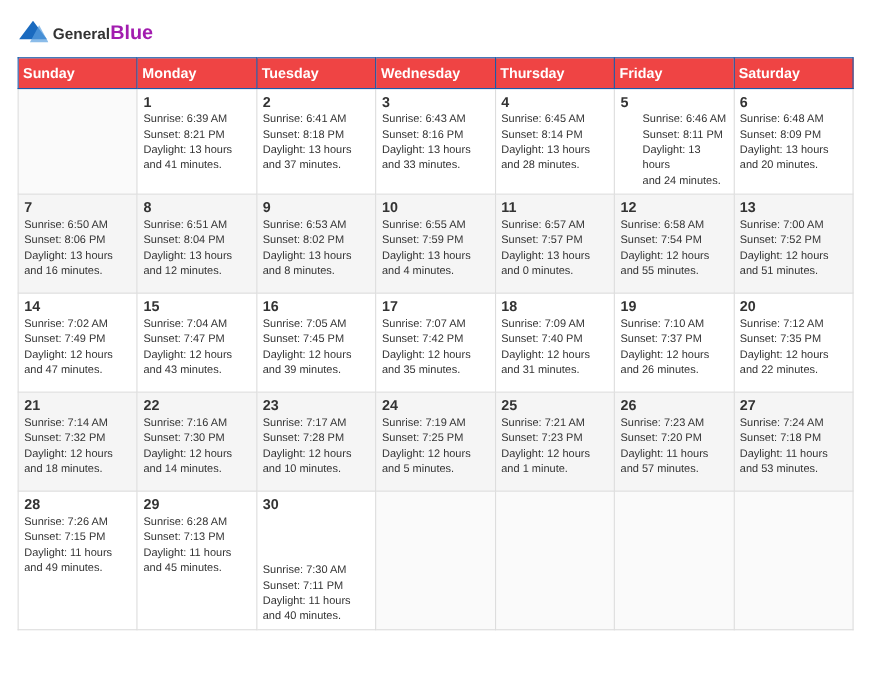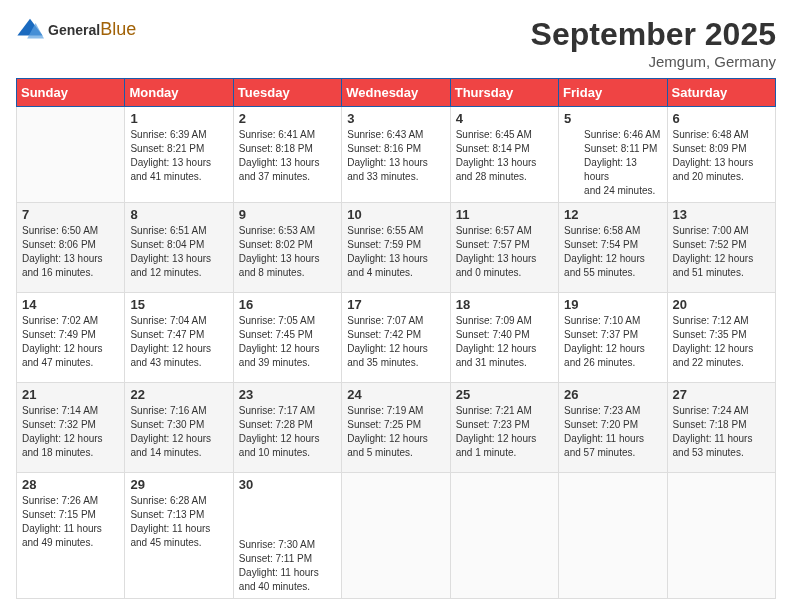--- a/index.html
+++ b/index.html
@@ -22,22 +22,22 @@
       gap: 4px;
     }
     .logo-text-general {
       font-size: 14px;
       font-weight: bold;
       color: #333;
       line-height: 1.1;
     }
     .logo-text-blue {
       font-size: 18px;
-      font-weight: normal;
-      color: #a16207;
+      font-weight: bold;
+      color: #a21caf;
       line-height: 1.1;
     }
     .logo-icon {
       width: 28px;
       height: 28px;
     }
     .title-area {
       text-align: right;
     }
     .month-title {
@@ -101,24 +101,20 @@
     <svg class="logo-icon" viewBox="0 0 40 40" xmlns="http://www.w3.org/2000/svg">
       <polygon points="20,4 38,28 2,28" fill="#1a6abf"></polygon>
       <polygon points="28,10 40,32 16,32" fill="#5a9fe0" opacity="0.7"></polygon>
     </svg>
     <div>
       <div>
         <span class="logo-text-general">General</span><span class="logo-text-blue">Blue</span>
       </div>
     </div>
   </div>
-  <div class="title-area">
-    <div class="month-title">September 2025</div>
-    <div class="location">Jemgum, Germany</div>
-  </div>
 </div>
 
 <table>
   <thead>
     <tr>
     <th>Sunday</th>
         <th>Monday</th>
         <th>Tuesday</th>
         <th>Wednesday</th>
         <th>Thursday</th>

